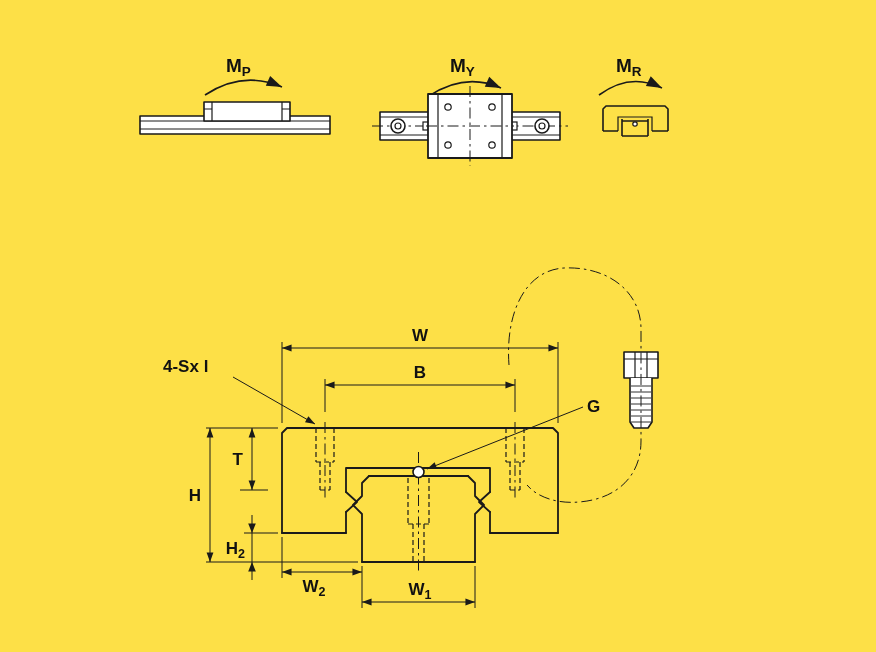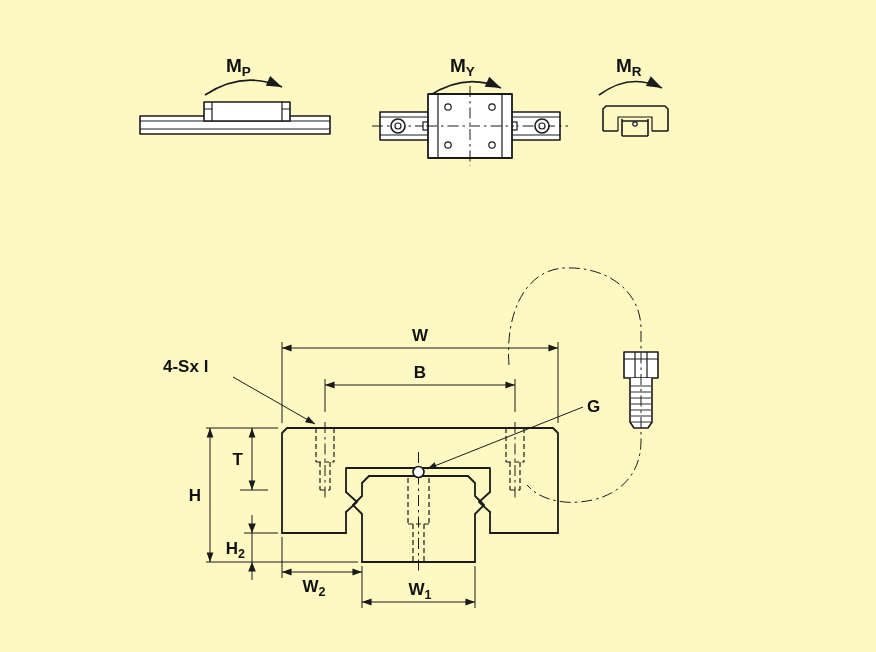--- a/index.html
+++ b/index.html
@@ -1,16 +1,16 @@
 <!DOCTYPE html>
 <html><head>
 <meta charset="utf-8">
 <style>
   html,body{margin:0;padding:0;background:#fff;}
-  .page{position:relative;width:876px;height:652px;background:#fef9c3;overflow:hidden;
+  .page{position:relative;width:876px;height:652px;background:#fde047;overflow:hidden;
         font-family:"Liberation Sans",sans-serif;}
   svg{position:absolute;left:0;top:0;}
   svg text{fill:#111;font-family:"Liberation Sans",sans-serif;font-weight:600;}
   .mlabel{font-size:19px;}
   .msub{font-size:13.5px;}
   .dim{font-size:17px;}
   .dsub{font-size:12.5px;}
   .obj{stroke:#1a1a1a;stroke-width:1.8;fill:none;stroke-linejoin:round;stroke-linecap:round;}
   .obj2{stroke:#1a1a1a;stroke-width:1.6;fill:none;stroke-linejoin:round;}
   .thin{stroke:#1a1a1a;stroke-width:1;fill:none;}

